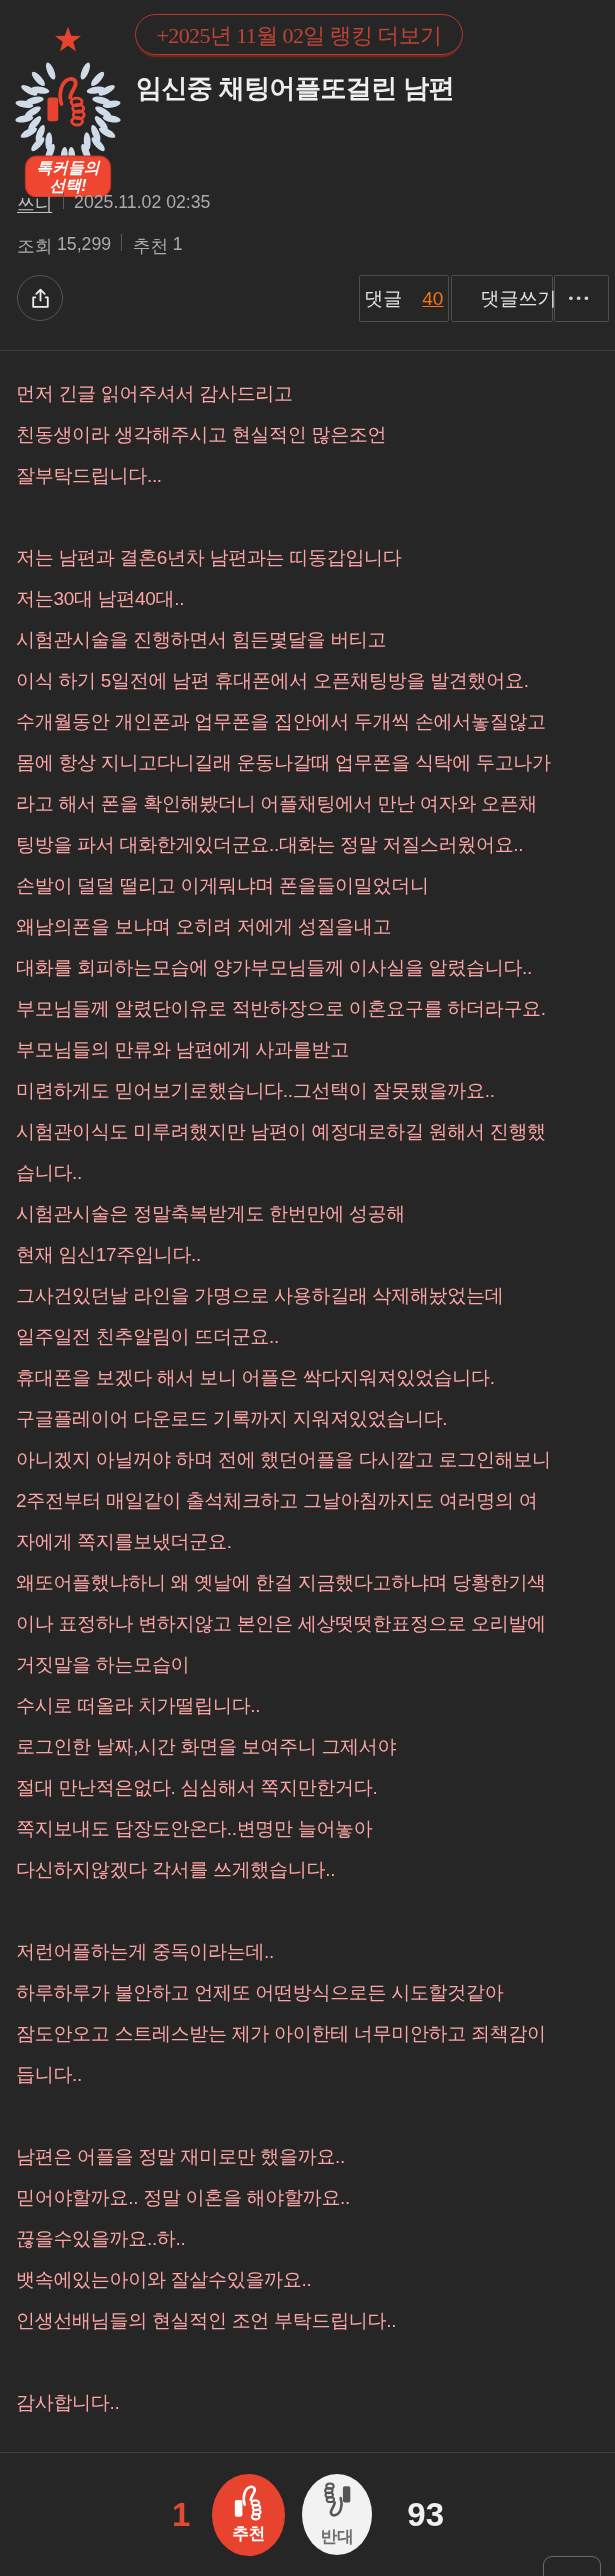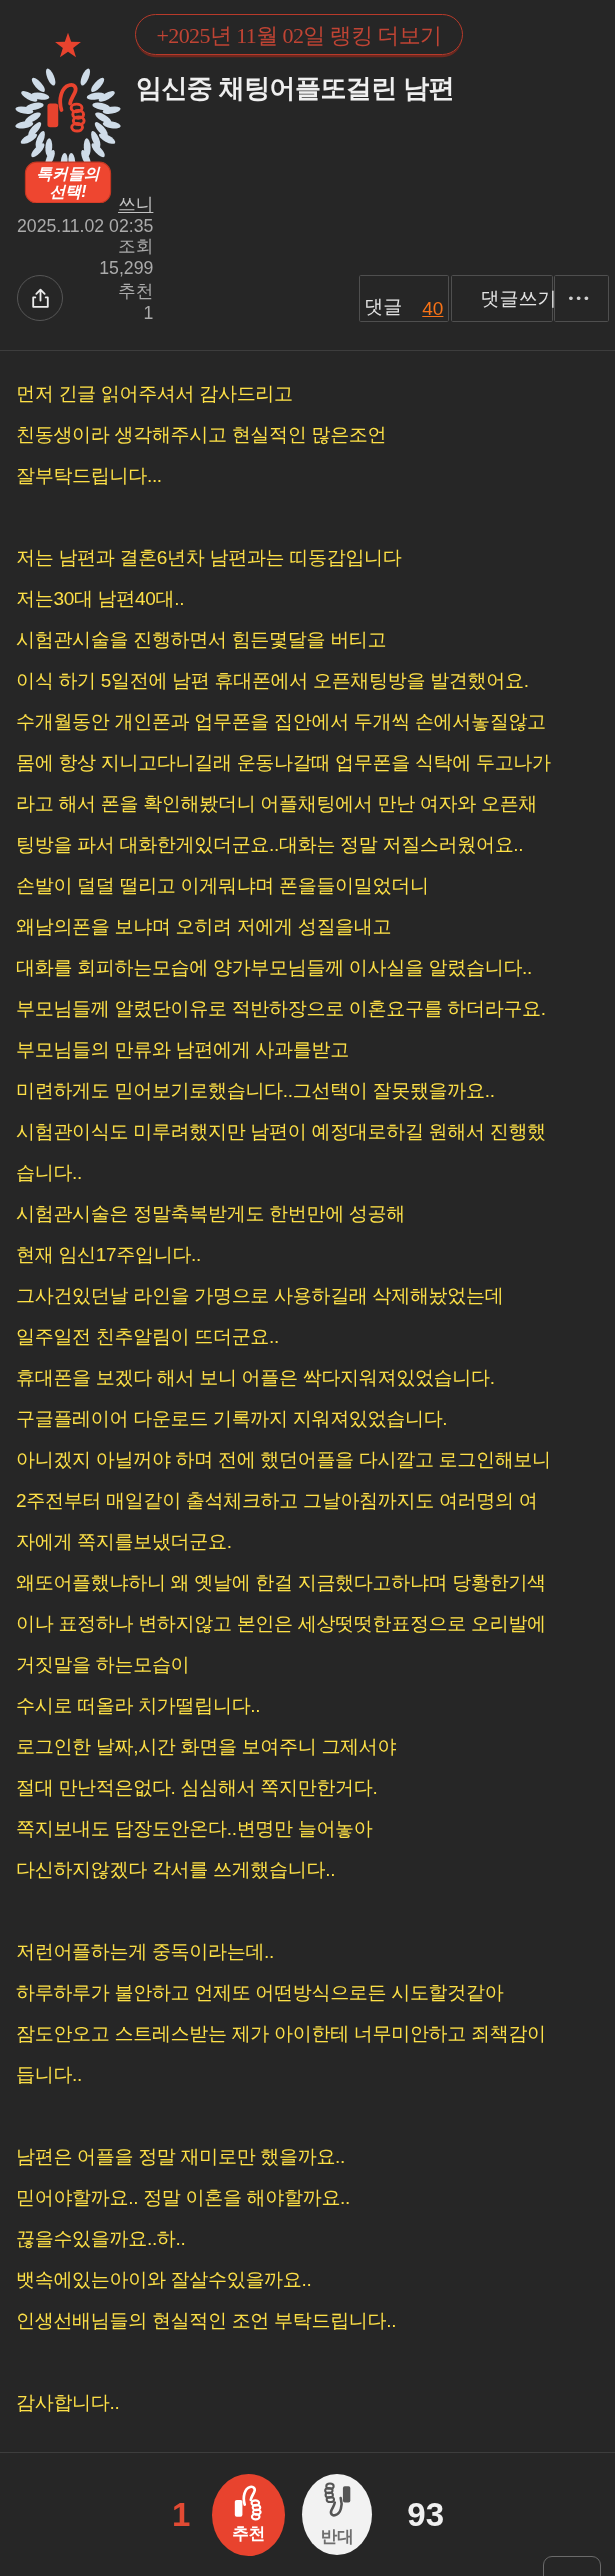--- a/index.html
+++ b/index.html
@@ -3,64 +3,64 @@
 <meta charset="utf-8">
 <style>
   html,body{margin:0;padding:0;}
   body{
     width:616px;height:2576px;position:relative;overflow:hidden;
     background:#262626;
     font-family:"Liberation Sans","DejaVu Sans",sans-serif;
     -webkit-font-smoothing:antialiased;
   }
   
-  .emblem{position:absolute;left:13.7px;top:27px;width:108px;height:176px;}
+  .emblem{position:absolute;left:13.7px;top:21px;width:108px;height:176px;}
   .rank-pill{
     position:absolute;left:135px;top:13.7px;height:41px;
     padding:0 20.5px;border:1.7px solid #b83a2a;border-radius:24px;
     color:#c04434;font-family:"Liberation Serif","DejaVu Serif",serif;
     font-size:22px;line-height:41px;letter-spacing:-0.6px;white-space:nowrap;
     background:transparent;box-shadow:0 3.4px 0 -1.1px rgba(160,42,26,.6);
     cursor:pointer;
   }
   .post-title{
     position:absolute;left:136px;top:71px;
     font-size:26px;font-weight:700;color:#efefef;letter-spacing:-0.6px;white-space:nowrap;
   }
   
   .meta{position:absolute;left:17px;top:192px;color:#ababab;font-size:17.7px;}
-  .meta-row{display:flex;align-items:flex-end;height:26px;flex-direction:column;}
+  .meta-row{display:flex;align-items:flex-start;height:26px;}
   .meta-row + .meta-row{margin-top:16px;}
   .meta-sep{width:1.1px;height:17px;background:#5a5a5a;margin:0 10.3px;}
   .author{color:#c2c2c2;text-decoration:underline;text-underline-offset:2.3px;cursor:pointer;}
   .meta-num{margin-left:4.6px;}
   
   .toolbar{position:absolute;left:0;top:275px;width:616px;height:49px;}
   .share-btn{
     position:absolute;left:17px;top:0;width:46px;height:46px;border:1.1px solid #565656;
     border-radius:50%;background:transparent;display:flex;align-items:center;justify-content:center;
     cursor:pointer;
   }
   .btn-group{position:absolute;right:6.8px;top:0;display:flex;gap:1.7px;}
   .tb-btn{
     height:47px;border:1.1px solid #4f4f4f;border-radius:1.7px;background:transparent;
     color:#e3e3e3;font-size:19px;display:flex;align-items:center;justify-content:center;
     cursor:pointer;white-space:nowrap;font-family:inherit;
   }
-  .btn-comments{width:90px;gap:20px;align-items:flex-end;}
+  .btn-comments{width:90px;gap:20px;}
   .btn-write{width:102px;padding-left:40px;}
   .btn-more{width:55px;color:#cfcfcf;font-size:13.7px;letter-spacing:2.9px;padding-left:2.9px;}
   .count-red{color:#f97316;text-decoration:underline;}
   
   .divider{position:absolute;left:0;width:616px;height:1.1px;background:#3d3d3d;}
   
   .post-body{
     position:absolute;left:0;top:351px;width:616px;box-sizing:border-box;
     padding:22px 16px 0 16px;
-    color:#fde047;font-size:19px;line-height:41px;letter-spacing:-0.3px;
+    color:#fca5a5;font-size:19px;line-height:41px;letter-spacing:-0.3px;
     white-space:pre-line;word-break:keep-all;
   }
   
   .vote-area{
     position:absolute;left:0;top:2453px;width:616px;height:123px;
     display:flex;align-items:center;justify-content:center;
   }
   .vote-num{font-size:33px;font-weight:700;}
   .up-num{color:#e14a33;margin-right:22px;}
   .down-num{color:#f0f0f0;margin-left:35px;text-align:center;}

